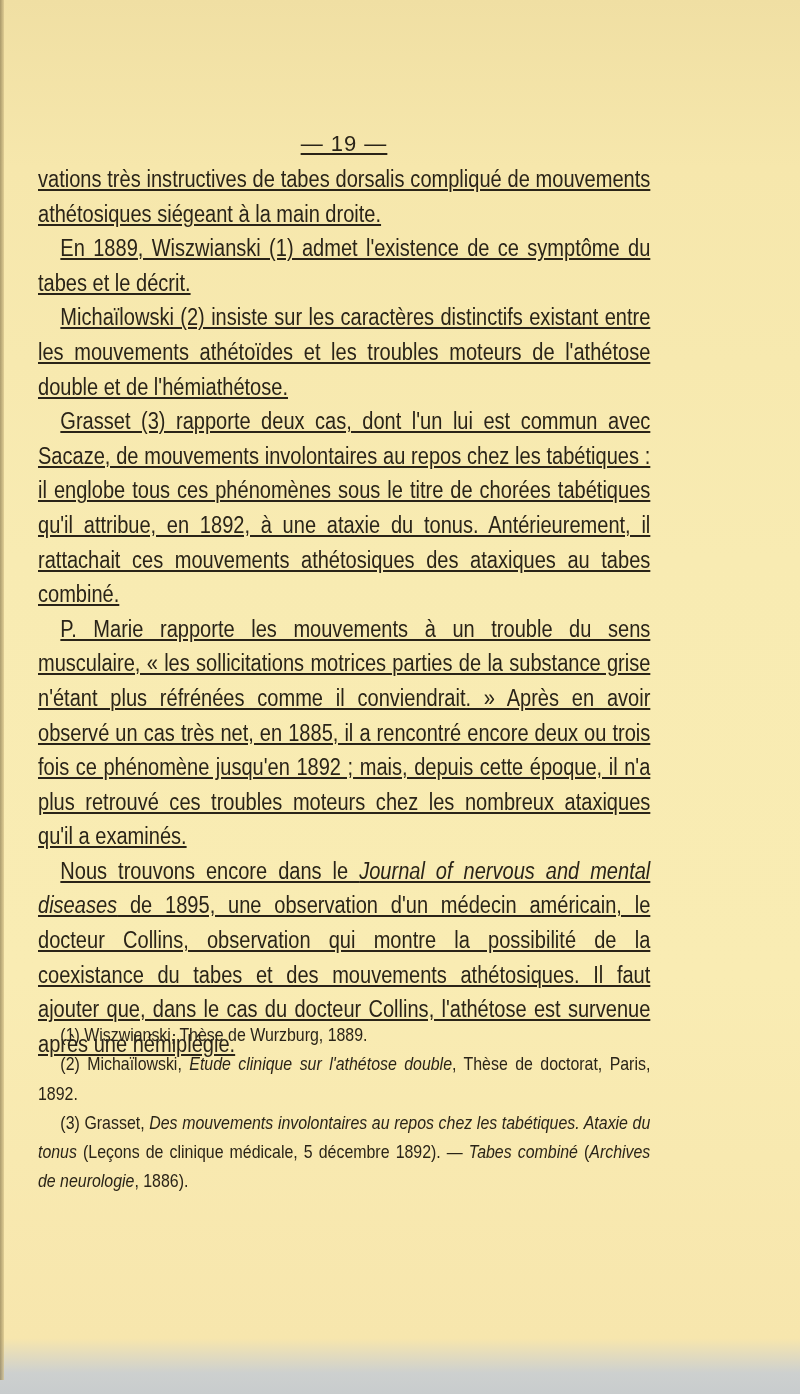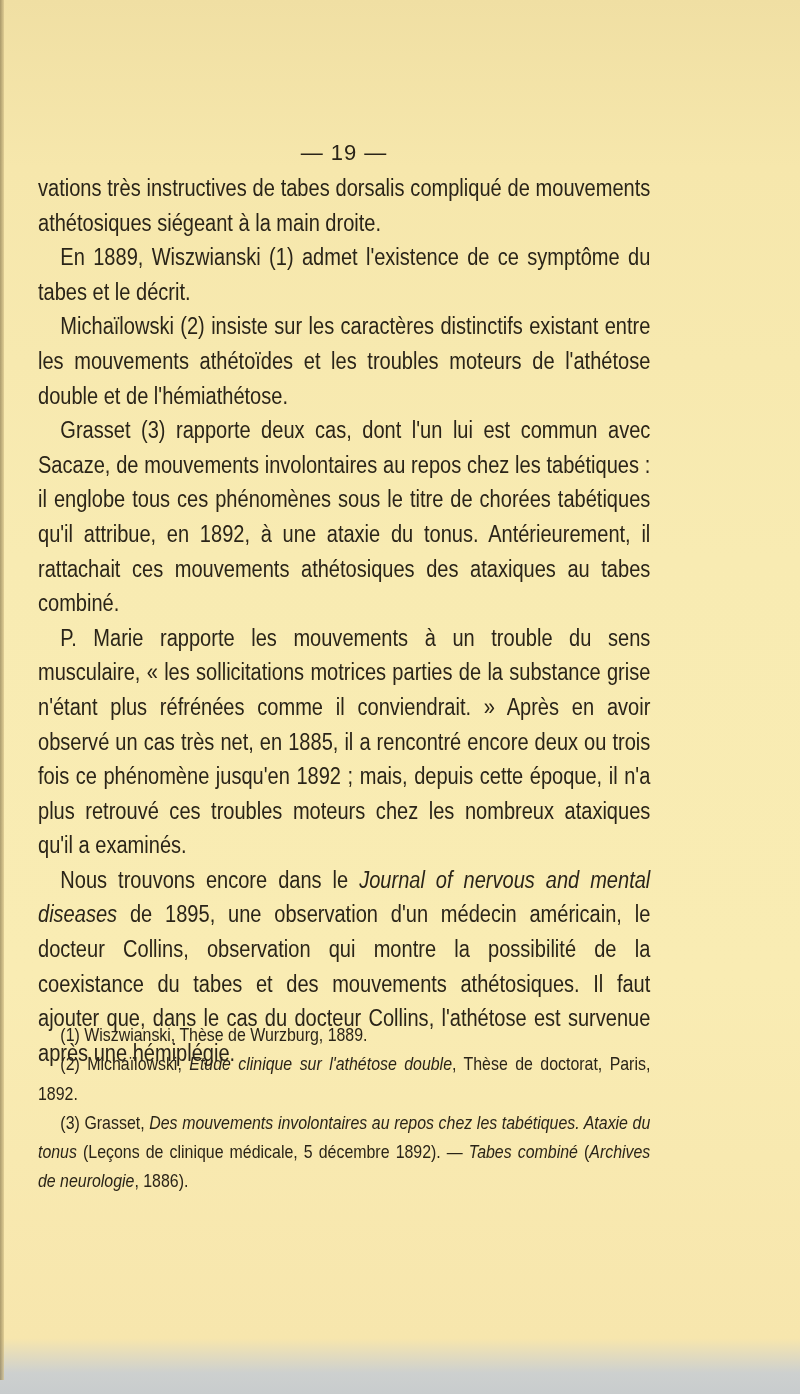--- a/index.html
+++ b/index.html
@@ -8,23 +8,24 @@
     background: linear-gradient(180deg, #f0dfa3 0%, #f6e7ac 12%, #f8ebb2 40%, #f9ecb3 70%, #f7e6ad 96%, #cdd0cf 98.5%, #c8cccd 100%);
     font-family: "Liberation Serif", "DejaVu Serif", serif;
     color: #2a2418;
   }
   .left-edge {
     position: absolute; left: 0; top: 0; width: 4px; height: 1380px;
     background: linear-gradient(90deg, #8a7a50, #d8c48a);
     opacity: 0.7;
   }
   .page {
-    position: absolute; left: 38px; top: 140px; width: 612px;
+    position: absolute; left: 38px; top: 131px; width: 612px;
     font-family: "Liberation Sans", "DejaVu Sans", sans-serif;
     font-stretch: condensed;
+    text-decoration: underline;
   }
   .page-number {
     text-align: center; font-size: 22px; letter-spacing: 1px;
     margin: 0 0 5px 0; height: 26px; line-height: 26px;
   }
   .body-text {
     font-size: 23.3px; line-height: 34.6px; text-align: justify;
     transform: scaleX(0.86); transform-origin: left top; width: 712px;
   }
   .body-text p { margin: 0; text-indent: 26px; text-align-last: left; }

